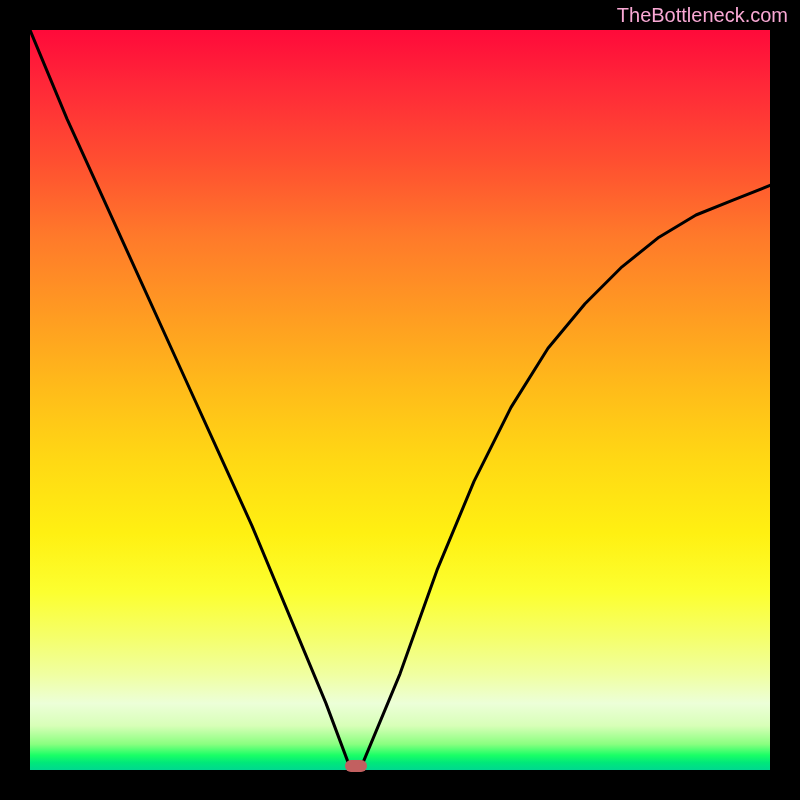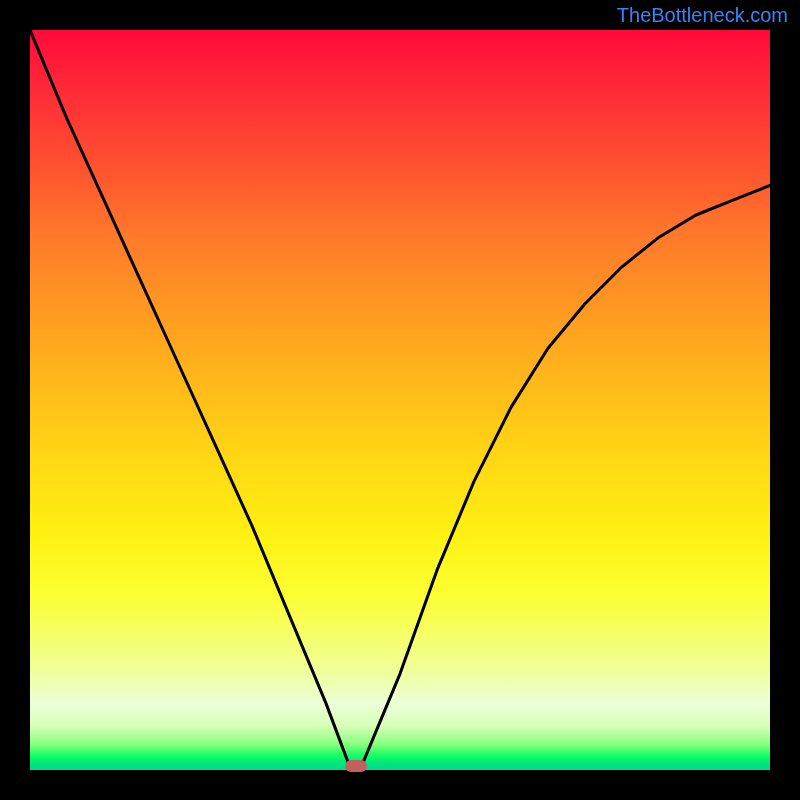--- a/index.html
+++ b/index.html
@@ -8,21 +8,21 @@
     height: 800px;
     background: #000000;
     position: relative;
     overflow: hidden;
     font-family: Arial, sans-serif;
   }
   .watermark {
     position: absolute;
     top: 4px;
     right: 12px;
-    color: #3b82f6;
+    color: #f9a8d4;
     font-size: 20px;
     font-weight: 500;
     z-index: 10;
   }
   .plot-area {
     position: absolute;
     left: 30px;
     top: 30px;
     width: 740px;
     height: 740px;

